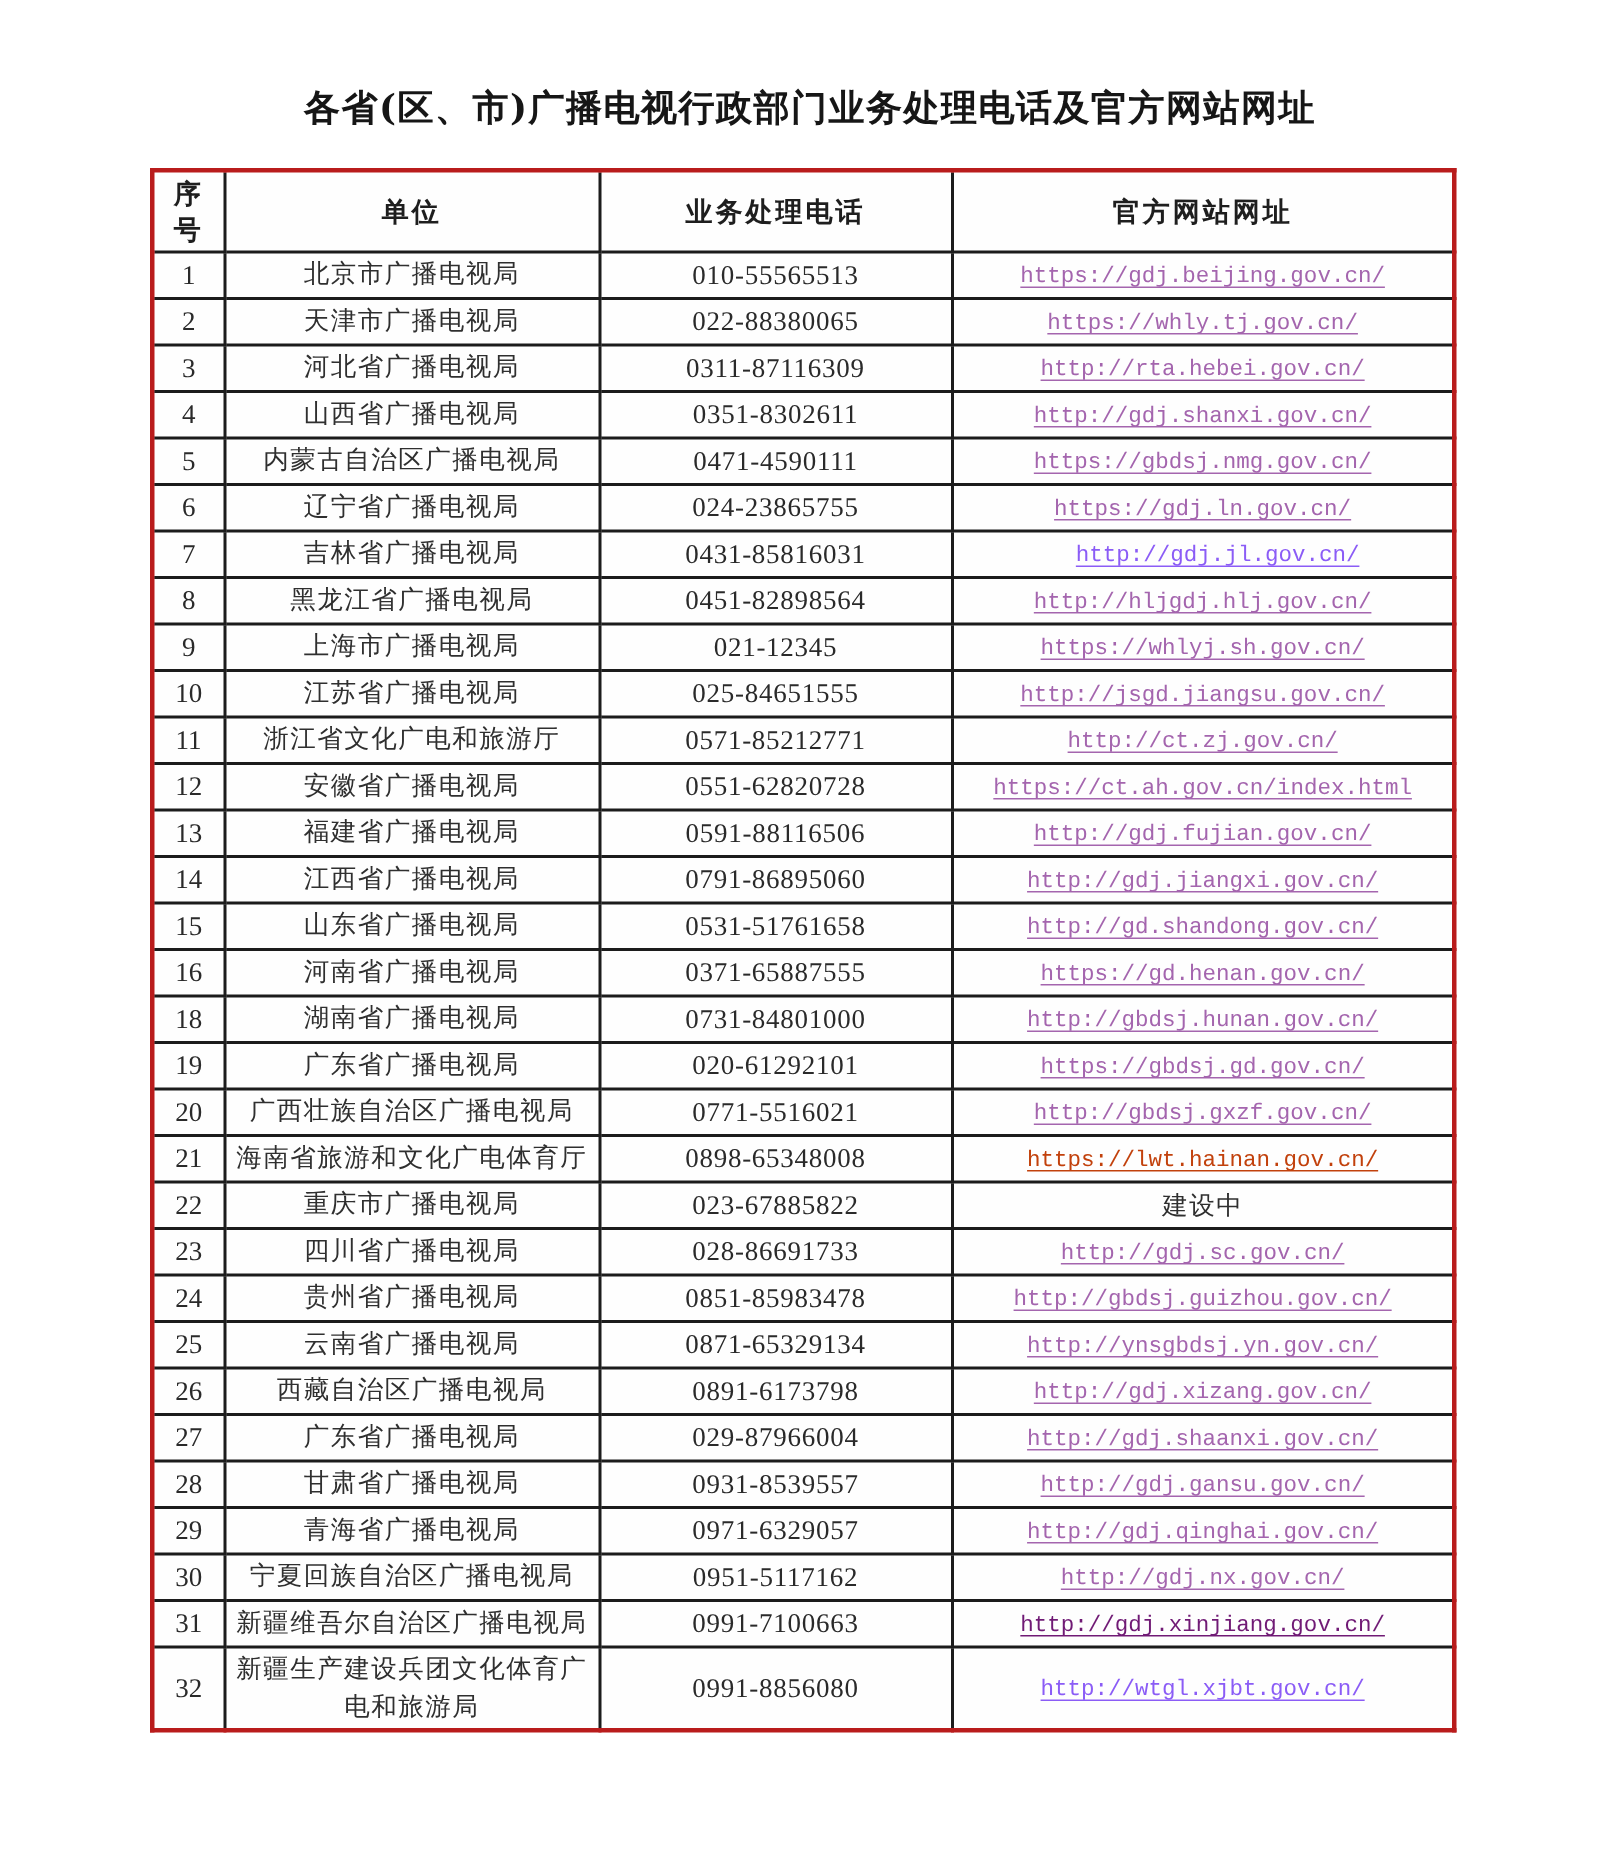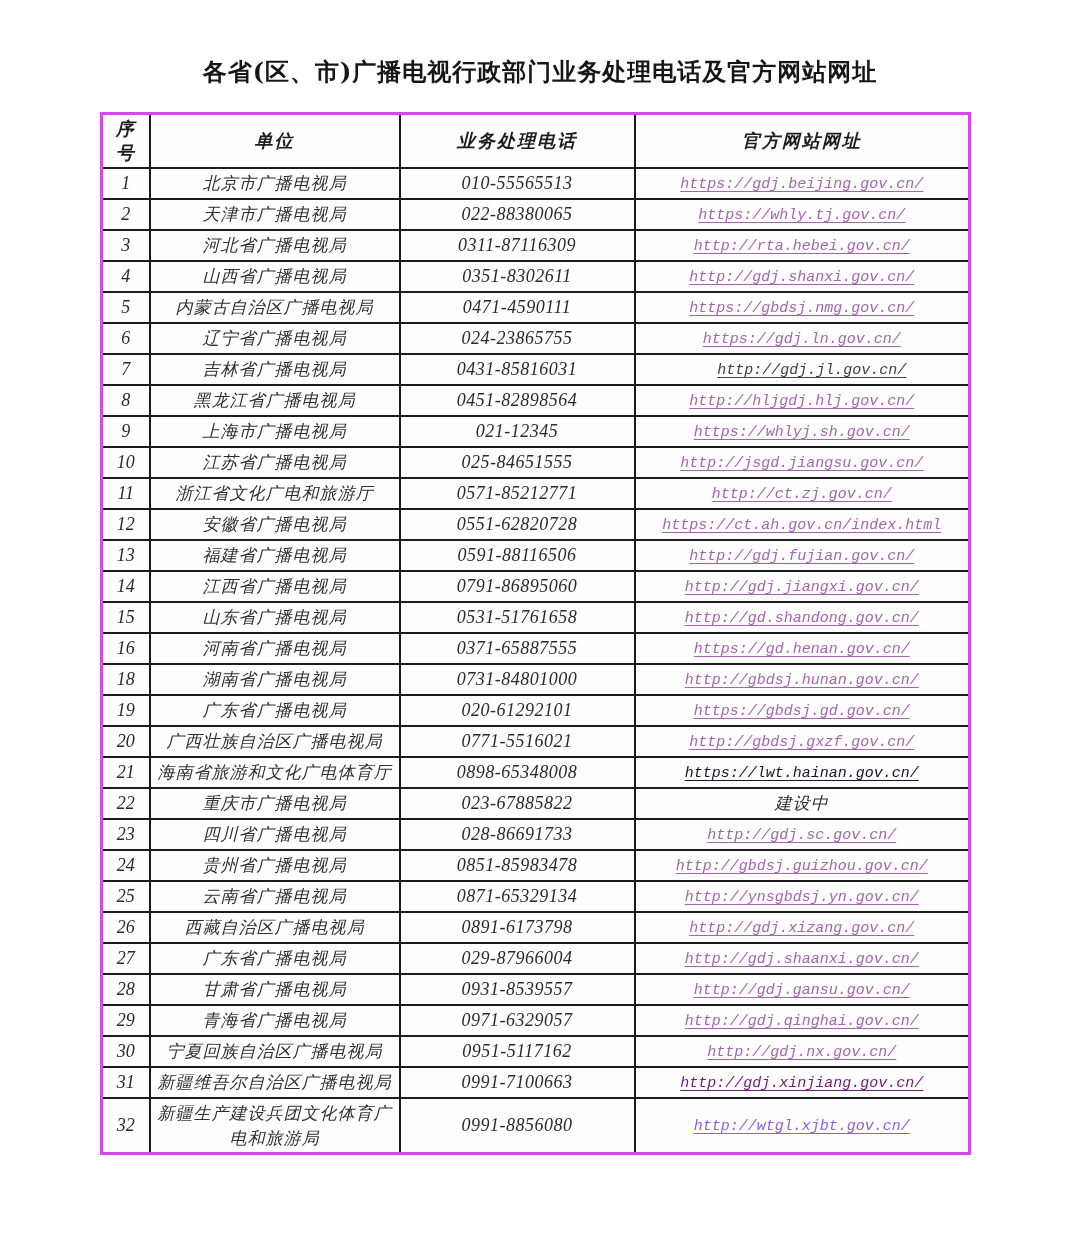--- a/index.html
+++ b/index.html
@@ -33,21 +33,21 @@
   table.directory col.c-site  { width: 335px; }
 
   table.directory th,
   table.directory td {
     border: 2px solid #1c1c1c;
     text-align: center;
     vertical-align: middle;
     padding: 2px 3px;
     background: #fefefe;
   }
-  table.directory { border: 3px solid #d946ef; font-style: italic; }
+  table.directory { border: 3px solid #b91c1c; }
 
   tr.header-row th {
     height: 40px;
     font-size: 18px;
     font-weight: bold;
     letter-spacing: 2px;
     color: #1e1e1e;
   }
   tr.data-row { height: 31px; }
   td.row-index-cell {
@@ -137,21 +137,21 @@
       <tr class="data-row">
         <td class="row-index-cell">6</td>
         <td class="unit-cell">辽宁省广播电视局</td>
         <td class="phone-cell">024-23865755</td>
         <td class="site-cell"><a class="site-link" href="#" style="color: rgb(164, 101, 174);">https://gdj.ln.gov.cn/</a></td>
       </tr>
       <tr class="data-row">
         <td class="row-index-cell">7</td>
         <td class="unit-cell">吉林省广播电视局</td>
         <td class="phone-cell">0431-85816031</td>
-        <td class="site-cell"><a class="site-link" href="#" style="color: #404040; margin-left: 20px;">http://gdj.jl.gov.cn/</a></td>
+        <td class="site-cell"><a class="site-link" href="#" style="color: #8b5cf6; margin-left: 20px;">http://gdj.jl.gov.cn/</a></td>
       </tr>
       <tr class="data-row">
         <td class="row-index-cell">8</td>
         <td class="unit-cell">黑龙江省广播电视局</td>
         <td class="phone-cell">0451-82898564</td>
         <td class="site-cell"><a class="site-link" href="#" style="color: rgb(164, 101, 174);">http://hljgdj.hlj.gov.cn/</a></td>
       </tr>
       <tr class="data-row">
         <td class="row-index-cell">9</td>
         <td class="unit-cell">上海市广播电视局</td>
@@ -215,21 +215,21 @@
       <tr class="data-row">
         <td class="row-index-cell">20</td>
         <td class="unit-cell">广西壮族自治区广播电视局</td>
         <td class="phone-cell">0771-5516021</td>
         <td class="site-cell"><a class="site-link" href="#" style="color: rgb(164, 101, 174);">http://gbdsj.gxzf.gov.cn/</a></td>
       </tr>
       <tr class="data-row">
         <td class="row-index-cell">21</td>
         <td class="unit-cell">海南省旅游和文化广电体育厅</td>
         <td class="phone-cell">0898-65348008</td>
-        <td class="site-cell"><a class="site-link" href="#" style="color: #0f172a;">https://lwt.hainan.gov.cn/</a></td>
+        <td class="site-cell"><a class="site-link" href="#" style="color: #c2410c;">https://lwt.hainan.gov.cn/</a></td>
       </tr>
       <tr class="data-row">
         <td class="row-index-cell">22</td>
         <td class="unit-cell">重庆市广播电视局</td>
         <td class="phone-cell">023-67885822</td>
         <td class="site-cell"><span class="site-plain">建设中</span></td>
       </tr>
       <tr class="data-row">
         <td class="row-index-cell">23</td>
         <td class="unit-cell">四川省广播电视局</td>

